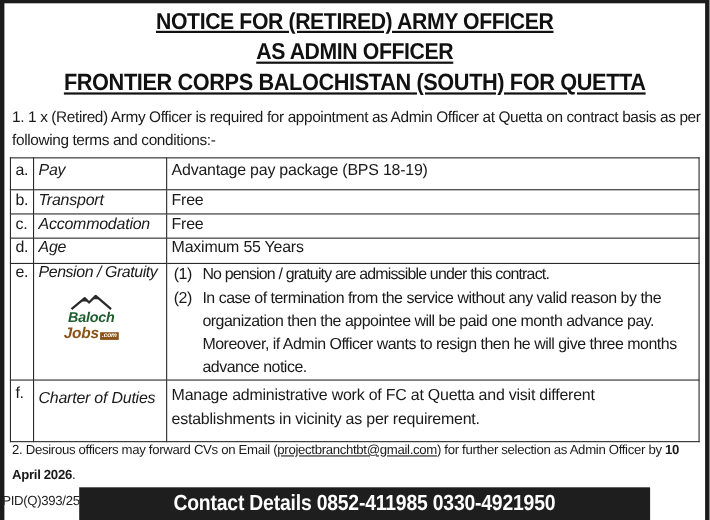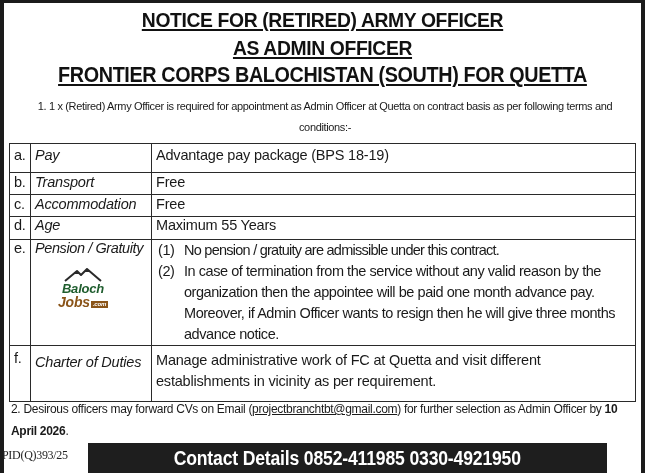--- a/index.html
+++ b/index.html
@@ -17,21 +17,21 @@
     font-weight:bold; text-decoration:underline; text-underline-offset:2px;
     text-decoration-thickness:1.5px;
     font-size:21px; letter-spacing:-0.4px; transform:scaleX(0.92);
     transform-origin:center; color:#111;
   }
   .t1 { top:8px; }
   .t2 { top:36px; }
   .t3 { top:63px; font-size:21.5px; }
   .intro {
     position:absolute; left:11px; top:96px; width:628px;
-    font-size:11px; line-height:21px; letter-spacing:-0.35px; color:#1a1a1a;text-align:center;
+    font-size:14px; line-height:21px; letter-spacing:-0.35px; color:#1a1a1a;
   }
   table.terms {
     position:absolute; left:9px; top:143px; width:627px;
     border-collapse:collapse; font-size:14.5px; color:#1a1a1a;
   }
   table.terms td {
     border:1.3px solid #2a2a2a; vertical-align:top; padding:0 4px;
     letter-spacing:-0.2px;
   }
   td.idx { width:12px; padding:0 3px; }
@@ -56,24 +56,23 @@
   }
   .para2 {
     position:absolute; left:11px; top:398px; width:630px;
     font-size:12px; line-height:22px; letter-spacing:-0.3px; color:#1a1a1a;
   }
   .email { text-decoration:underline; }
   .para2 b { font-weight:bold; }
   .pid {
     position:absolute; left:2px; top:448px; font-size:12px; color:#222;
     letter-spacing:-0.3px;
-    font-family:Liberation Serif, serif;
   }
   .contact {
-    position:absolute; left:88px; top:443px; width:519px; height:30px;
+    position:absolute; left:72px; top:443px; width:519px; height:30px;
     background:#1e1e1e; color:#fff; font-weight:bold;
     font-size:20px; line-height:30px; text-align:center;
   }
   .contact span { display:inline-block; transform:scaleX(0.88); letter-spacing:-0.2px; }
 </style>
 </head>
 <body>
 
 <div class="sheet"></div>
 

